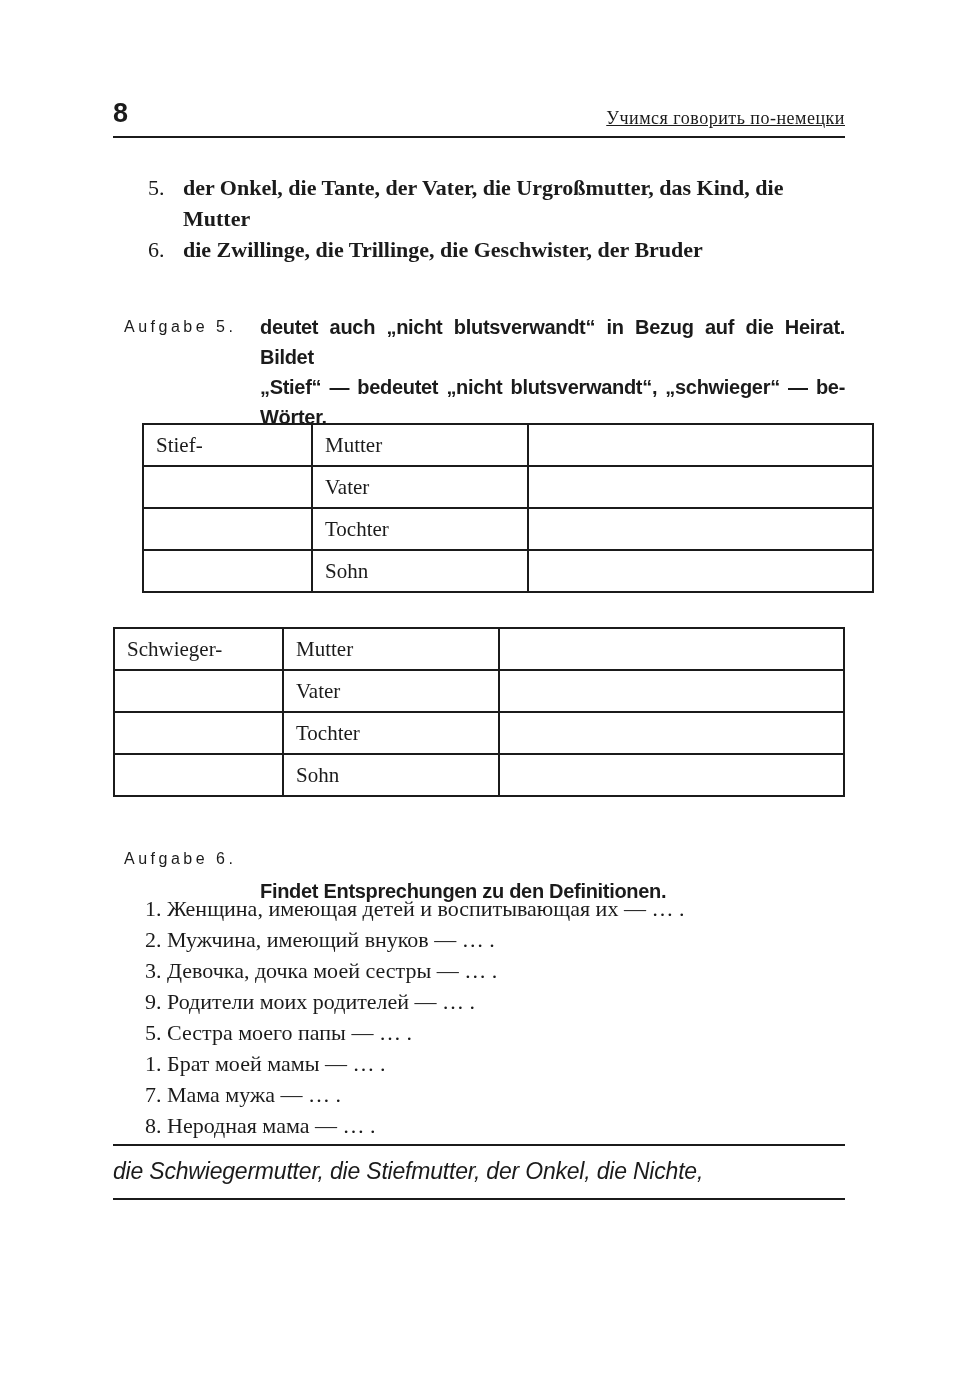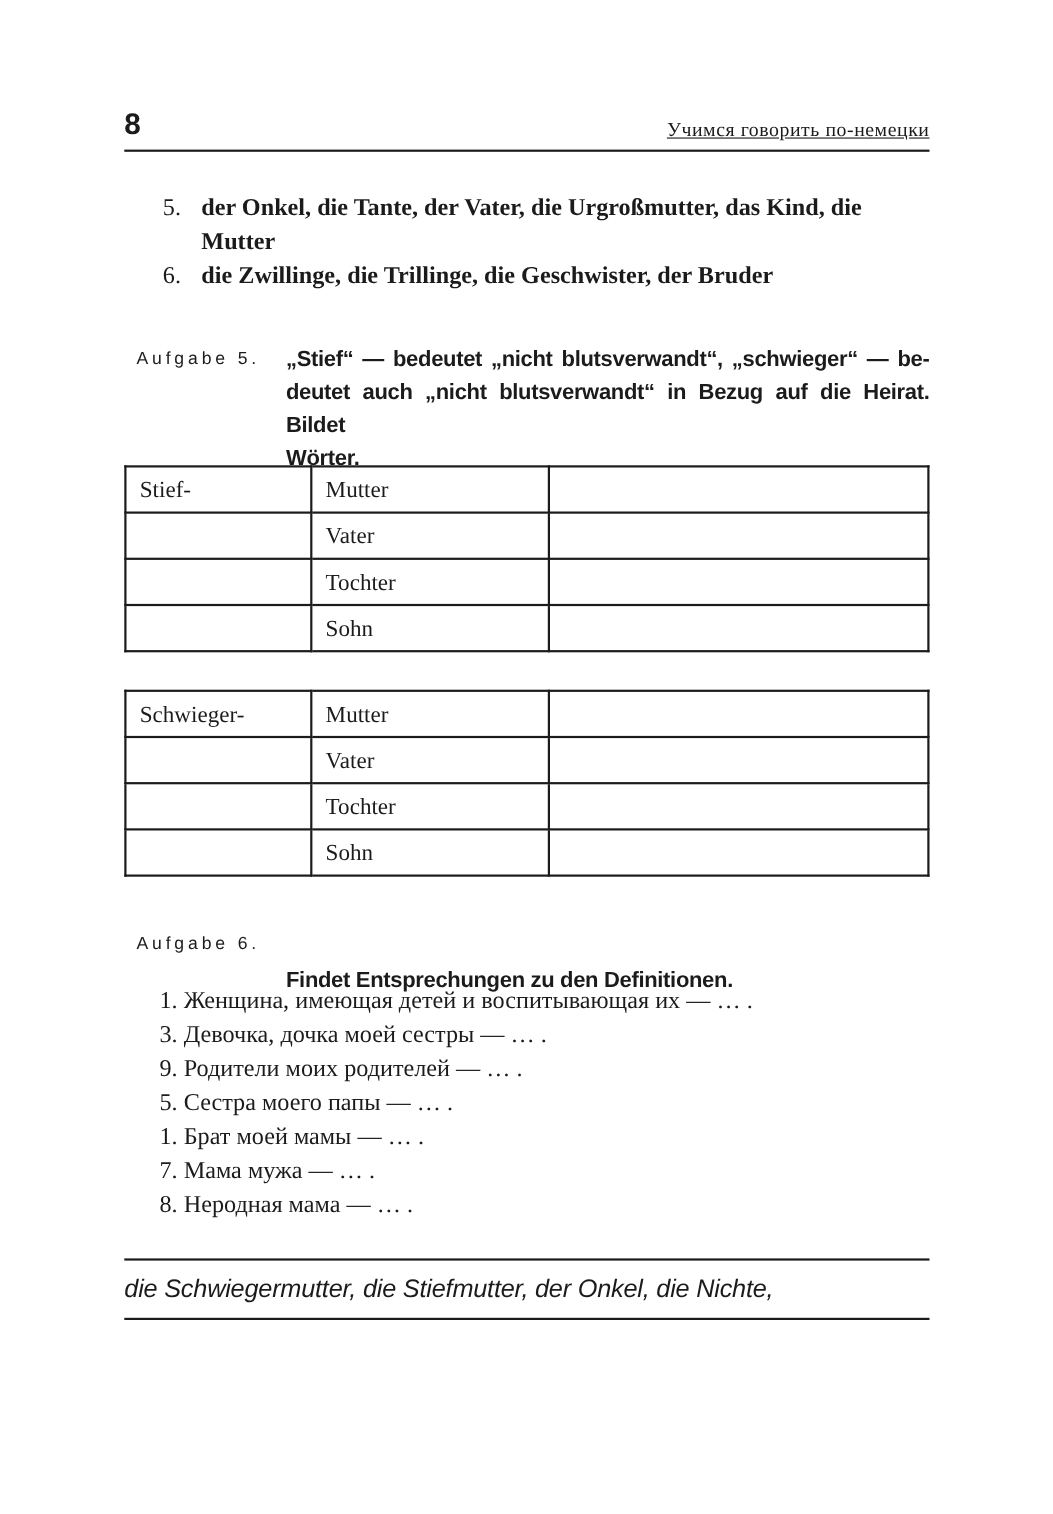--- a/index.html
+++ b/index.html
@@ -52,21 +52,21 @@
   }
   .task5-instr{top:312px;}
   .task6-instr{top:844px;width:600px;margin-top:32px;}
   .jline{text-align:justify;text-align-last:justify;}
 
   
   table.tbl{
     position:absolute;left:113px;width:730px;
     border-collapse:collapse;table-layout:fixed;
   }
-  .tbl-1{top:423px;}
+  .tbl-1{top:423px;margin-left:29px;}
   .tbl-2{top:627px;}
   table.tbl td{
     border:2px solid #1b1b1b;
     height:40px;vertical-align:middle;
     padding:0 0 0 12px;
     font-size:21px;
   }
 
   
   .defs{
@@ -101,22 +101,22 @@
       <span class="txt">der Onkel, die Tante, der Vater, die Urgroßmutter, das Kind, die Mutter</span>
     </div>
     <div class="li">
       <span class="num">6.</span>
       <span class="txt">die Zwillinge, die Trillinge, die Geschwister, der Bruder</span>
     </div>
   </div>
 
   <div class="task-label task5-label">Aufgabe 5.</div>
   <div class="task-instr task5-instr">
+    <div class="jline">deutet auch „nicht blutsverwandt“ in Bezug auf die Heirat. Bildet</div>
     <div class="jline">„Stief“ — bedeutet „nicht blutsverwandt“, „schwieger“ — be-</div>
-    <div class="jline">deutet auch „nicht blutsverwandt“ in Bezug auf die Heirat. Bildet</div>
     <div>Wörter.</div>
   </div>
 
   <table class="tbl tbl-1">
     <colgroup>
         <col style="width:169px">
         <col style="width:216px">
         <col style="width:345px">
       </colgroup>
     <tbody>
@@ -171,20 +171,21 @@
         <td></td>
       </tr>
     </tbody>
   </table>
 
   <div class="task-label task6-label">Aufgabe 6.</div>
   <div class="task-instr task6-instr">Findet Entsprechungen zu den Definitionen.</div>
 
   <div class="defs">
     <div>1. Женщина, имеющая детей и воспитывающая их — … .</div>
+    <div>2. Мужчина, имеющий внуков — … .</div>
     <div>3. Девочка, дочка моей сестры — … .</div>
     <div>9. Родители моих родителей — … .</div>
     <div>5. Сестра моего папы — … .</div>
     <div>1. Брат моей мамы — … .</div>
     <div>7. Мама мужа — … .</div>
     <div>8. Неродная мама — … .</div>
   </div>
 
   <div class="wordbank">
     <div>die Schwiegermutter, die Stiefmutter, der Onkel, die Nichte,</div>

